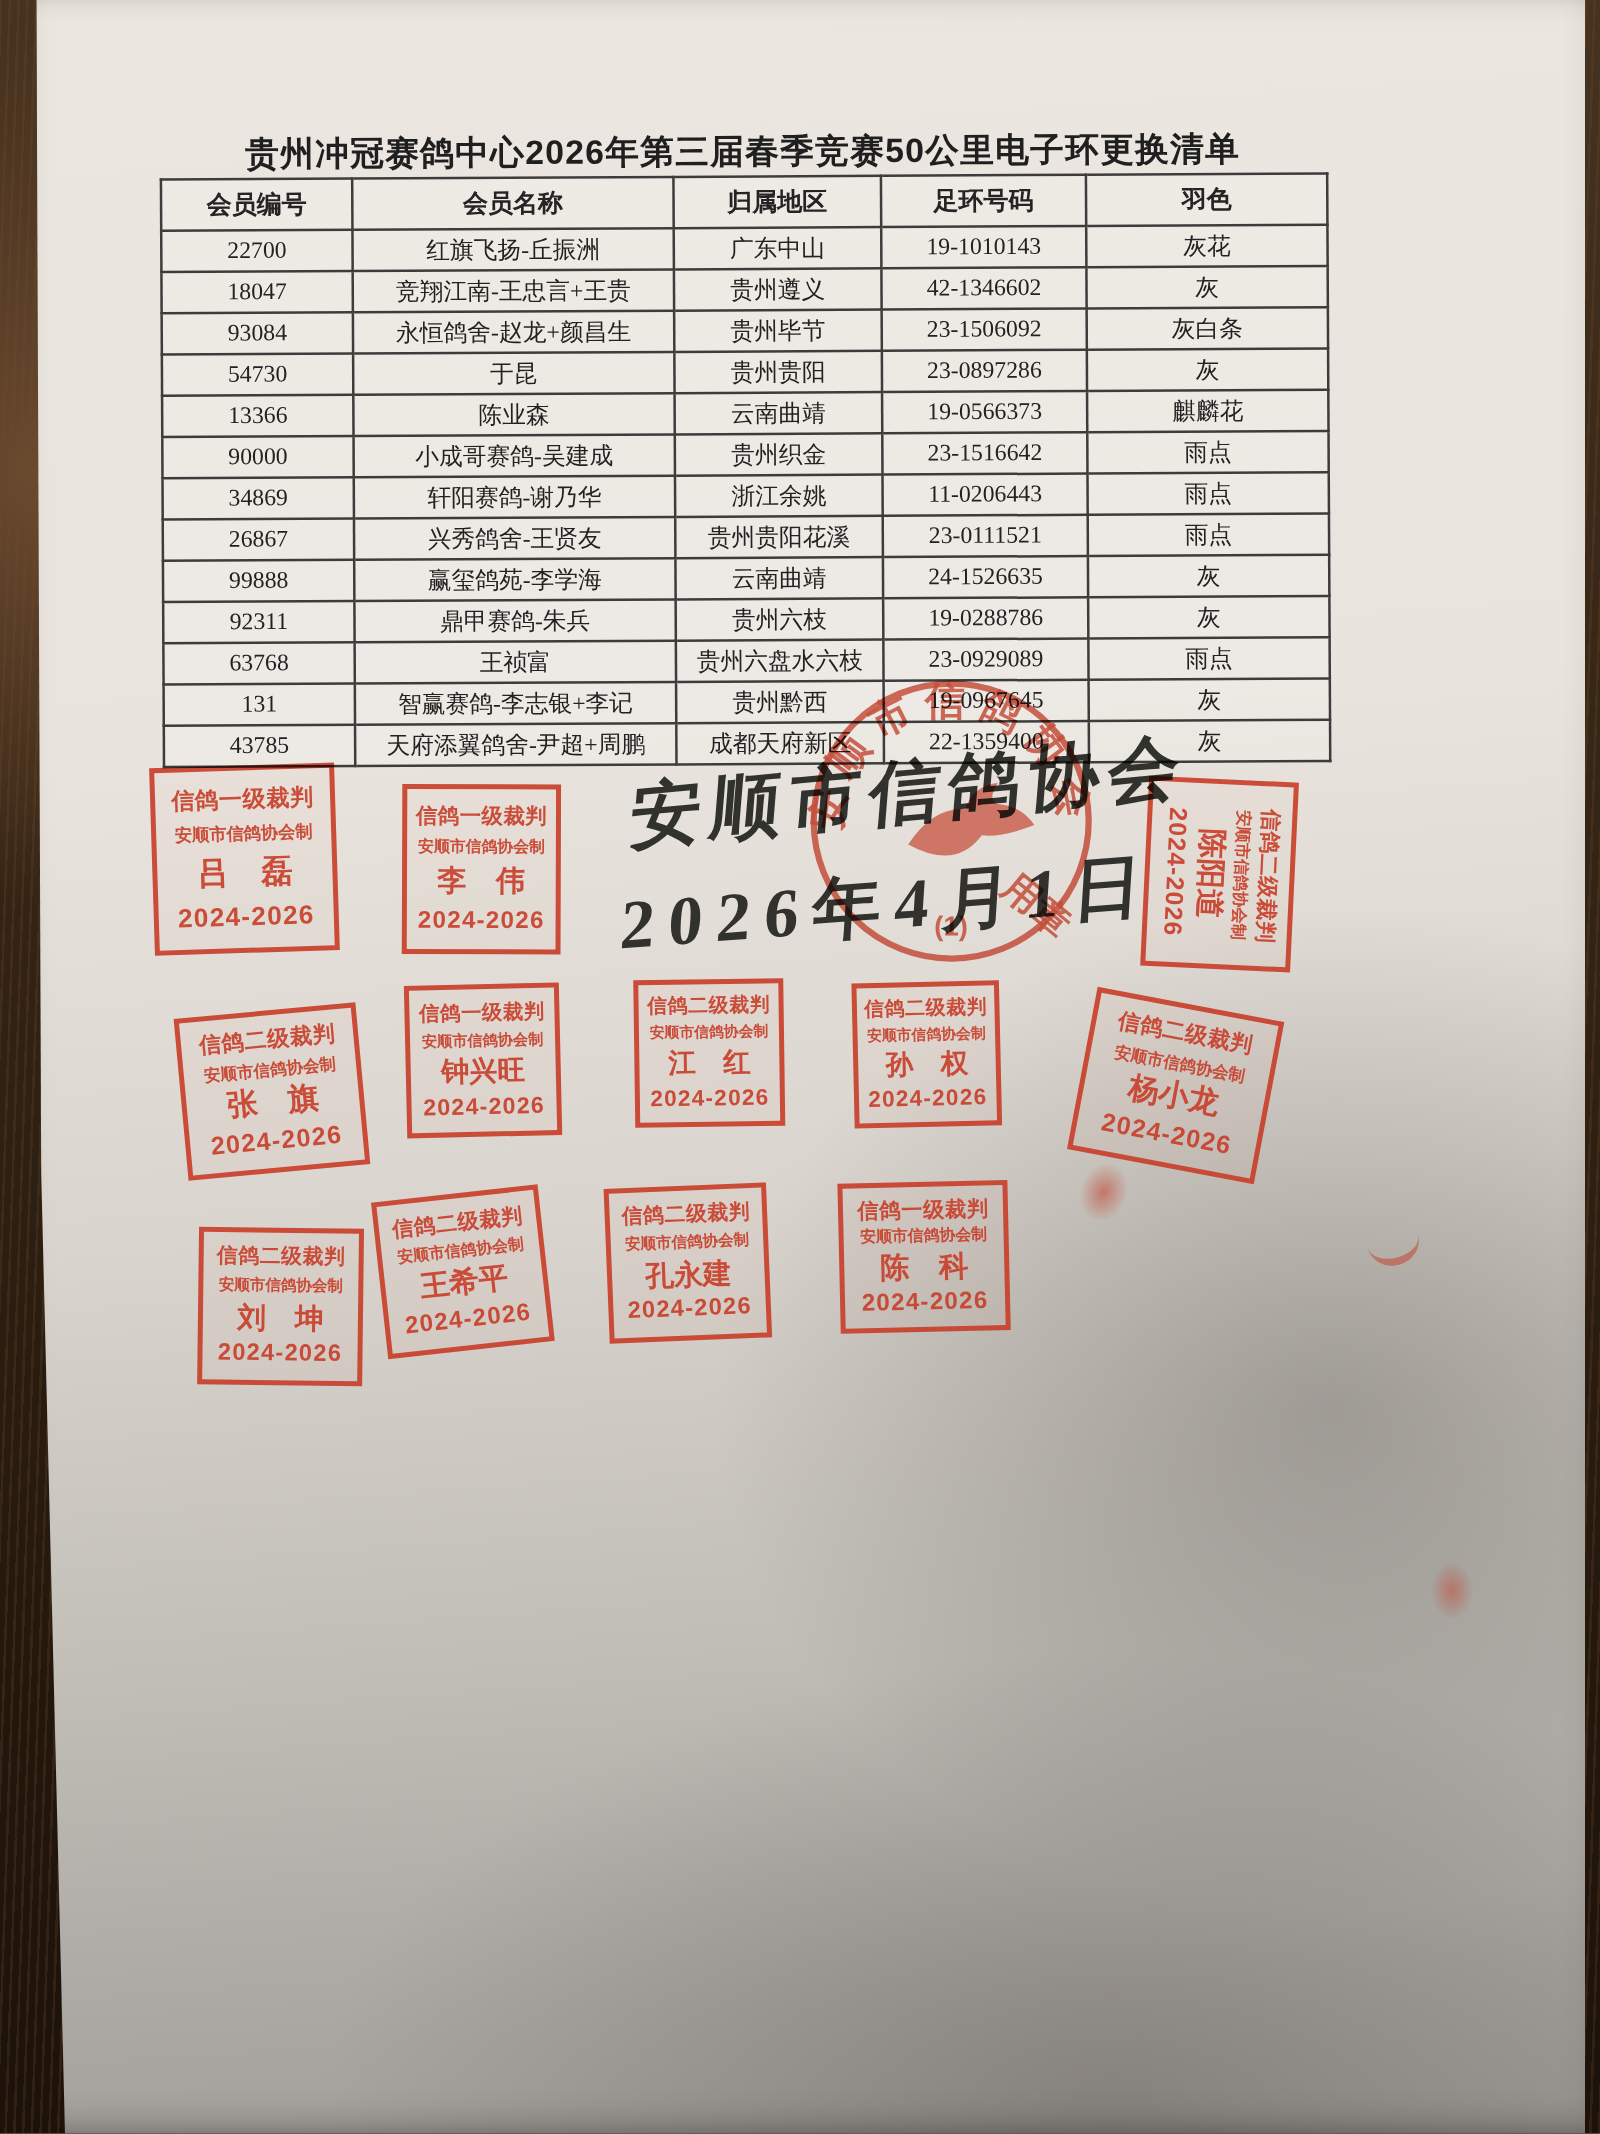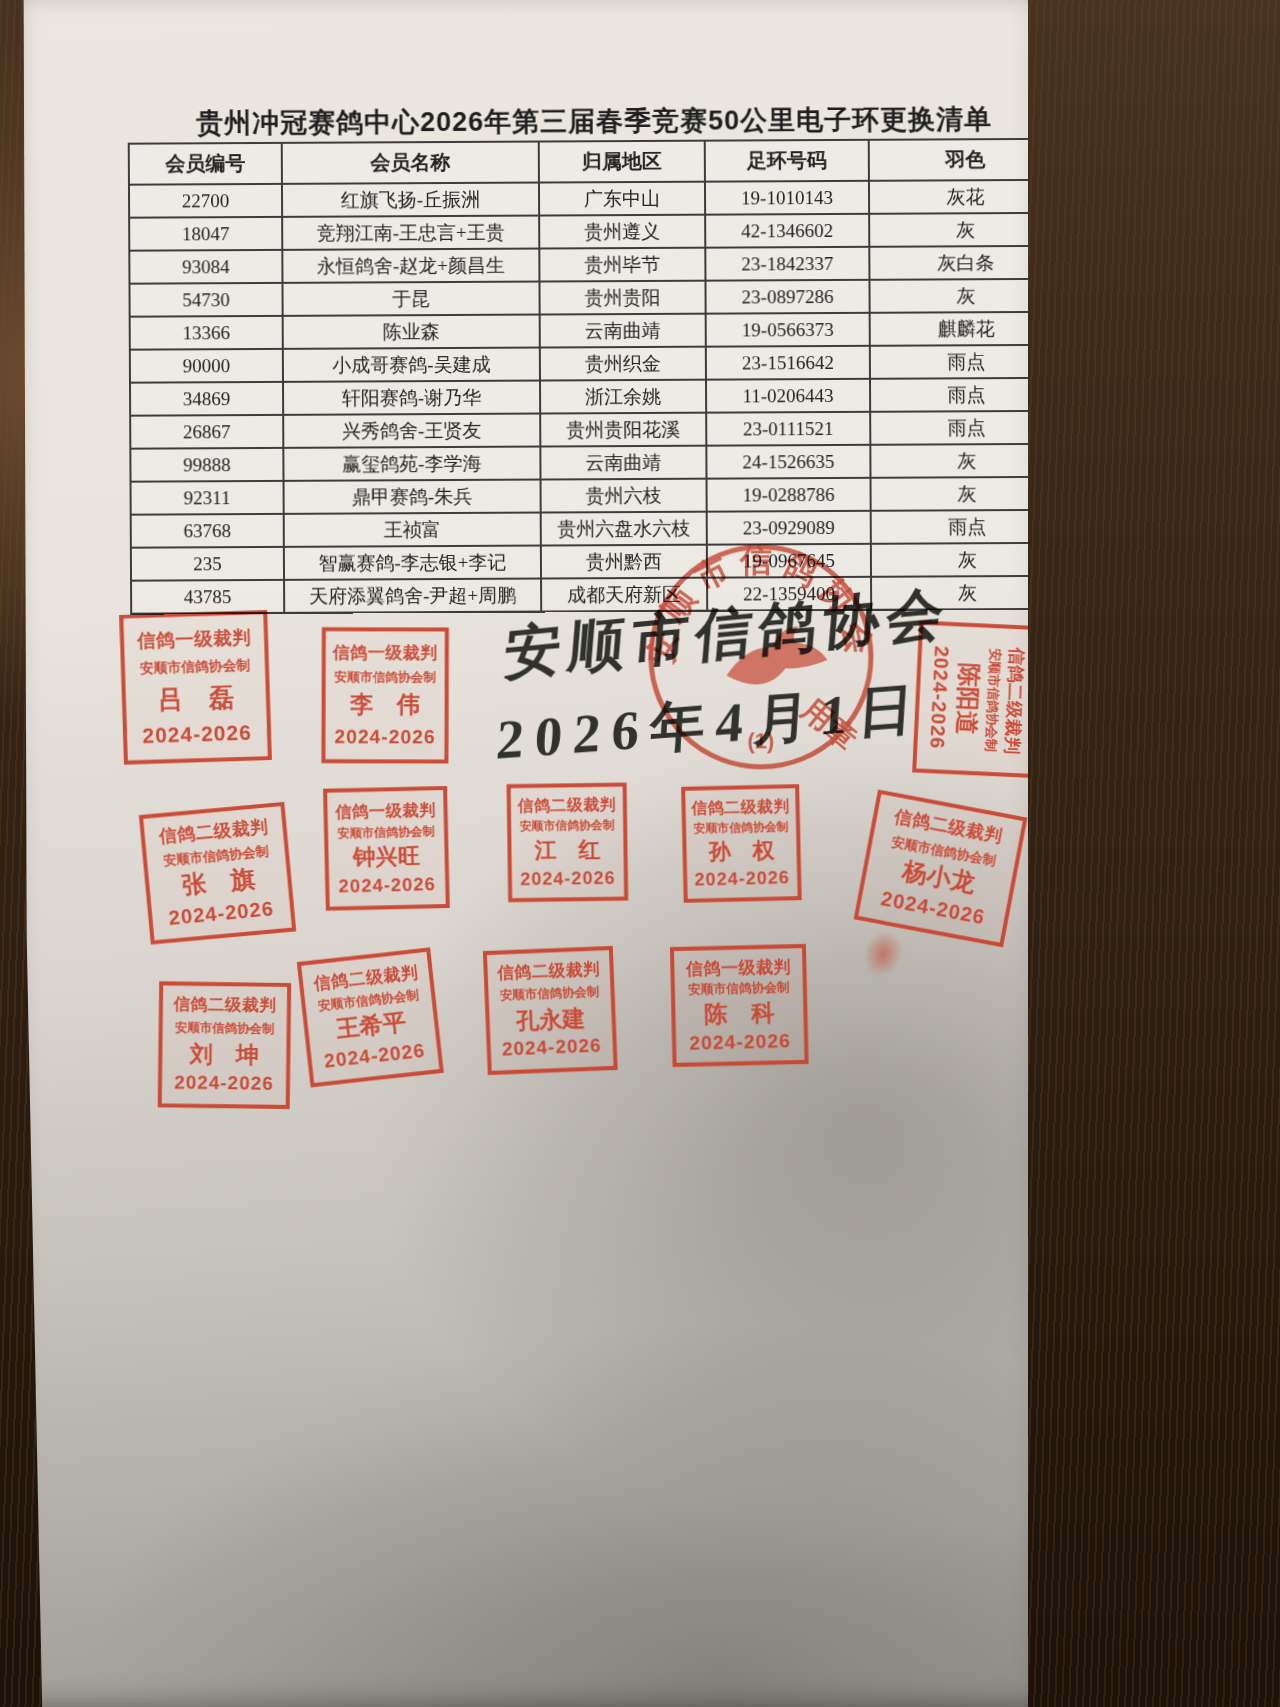--- a/index.html
+++ b/index.html
@@ -4,21 +4,21 @@
 <style>
   html,body{margin:0;padding:0;}
   body{
     width:1280px;height:1707px;overflow:hidden;
     font-family:"Liberation Sans", sans-serif;
     background:
       repeating-linear-gradient(92deg, rgba(110,75,45,.25) 0 2px, rgba(0,0,0,0) 2px 7px),
       radial-gradient(ellipse 300px 500px at 2% 22%, #6b4a2f, rgba(0,0,0,0) 70%),
       linear-gradient(180deg, #46321f 0%, #362616 35%, #271a0e 70%, #1c120a 100%);
   }
-  .photo{position:relative;width:1028px;height:1707px;overflow:hidden;}
+  .photo{position:relative;width:1268px;height:1707px;overflow:hidden;}
   .paper{
     position:absolute;inset:0;
     clip-path:polygon(2.3% 0%, 100% 0%, 100% 100%, 4.1% 100%, 2.6% 55%);
     background:
       radial-gradient(ellipse 760px 620px at 84% 66%, rgba(55,50,46,.30), rgba(0,0,0,0) 65%),
       radial-gradient(ellipse 900px 500px at 70% 98%, rgba(45,40,36,.25), rgba(0,0,0,0) 70%),
       linear-gradient(176deg, #ebe7e0 0%, #e9e5de 34%, #d9d5ce 56%, #c0bcb6 76%, #a9a5a0 92%, #a19d98 100%);
     box-shadow: inset 22px 0 30px -15px rgba(0,0,0,.5), inset 0 -18px 34px -18px rgba(0,0,0,.30);
   }
   .content{position:absolute;inset:0;transform:rotate(-0.3deg);transform-origin:640px 0;}
@@ -124,21 +124,21 @@
           <td>18047</td>
           <td class="c-name">竞翔江南-王忠言+王贵</td>
           <td>贵州遵义</td>
           <td>42-1346602</td>
           <td>灰</td>
         </tr>
         <tr>
           <td>93084</td>
           <td class="c-name">永恒鸽舍-赵龙+颜昌生</td>
           <td>贵州毕节</td>
-          <td>23-1842337</td>
+          <td>23-1506092</td>
           <td>灰白条</td>
         </tr>
         <tr>
           <td>54730</td>
           <td class="c-name">于昆</td>
           <td>贵州贵阳</td>
           <td>23-0897286</td>
           <td>灰</td>
         </tr>
         <tr>
@@ -184,21 +184,21 @@
           <td>灰</td>
         </tr>
         <tr>
           <td>63768</td>
           <td class="c-name">王祯富</td>
           <td>贵州六盘水六枝</td>
           <td>23-0929089</td>
           <td>雨点</td>
         </tr>
         <tr>
-          <td>235</td>
+          <td>131</td>
           <td class="c-name">智赢赛鸽-李志银+李记</td>
           <td>贵州黔西</td>
           <td>19-0967645</td>
           <td>灰</td>
         </tr>
         <tr>
           <td>43785</td>
           <td class="c-name">天府添翼鸽舍-尹超+周鹏</td>
           <td>成都天府新区</td>
           <td>22-1359400</td>

